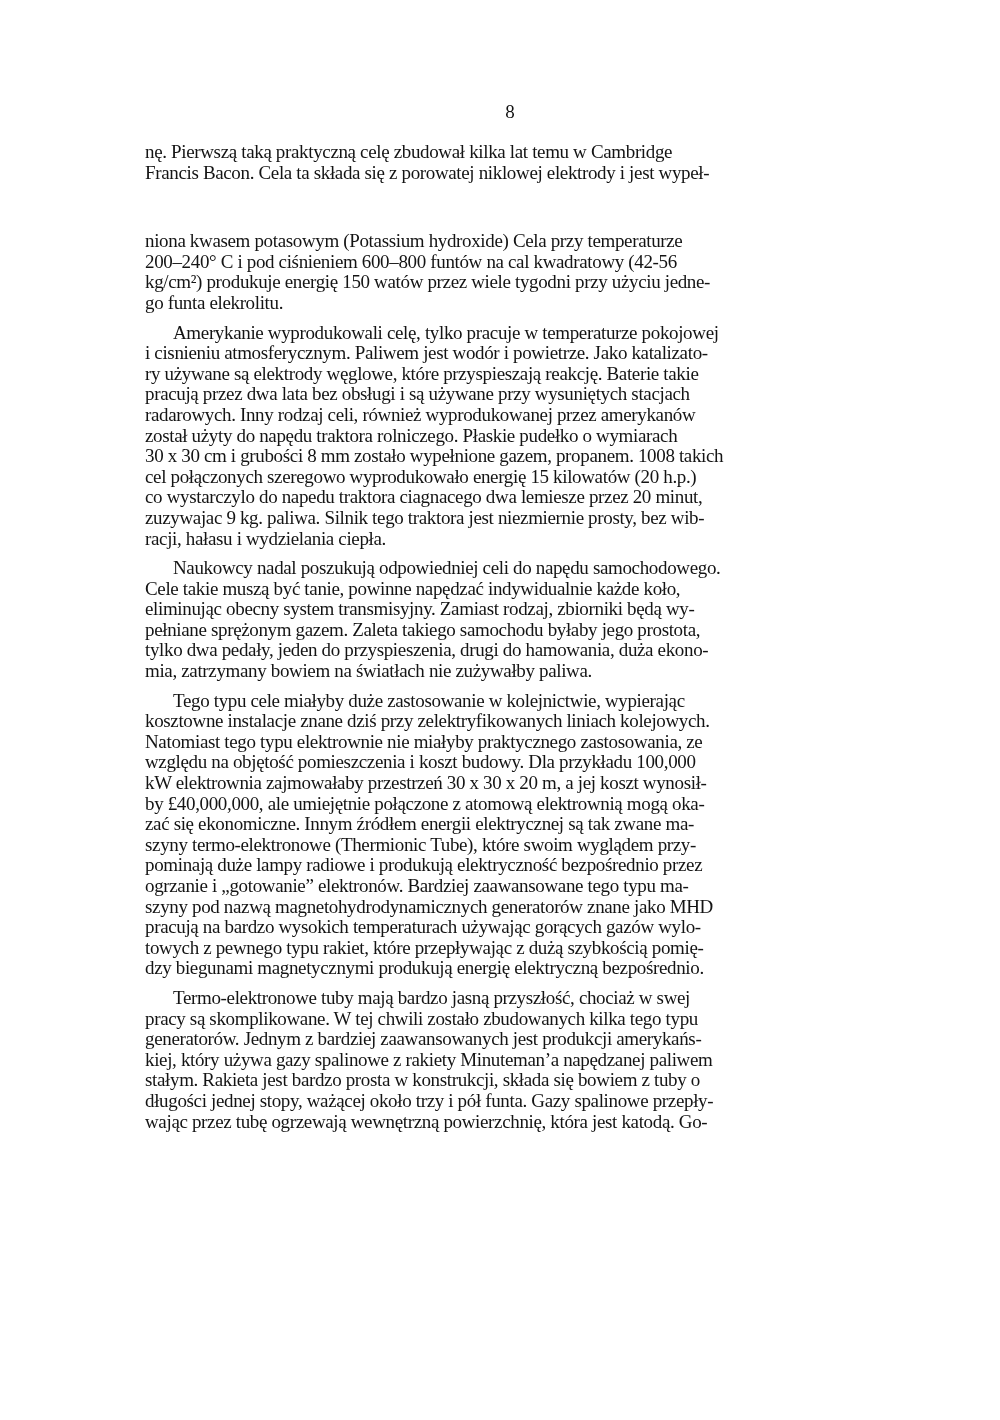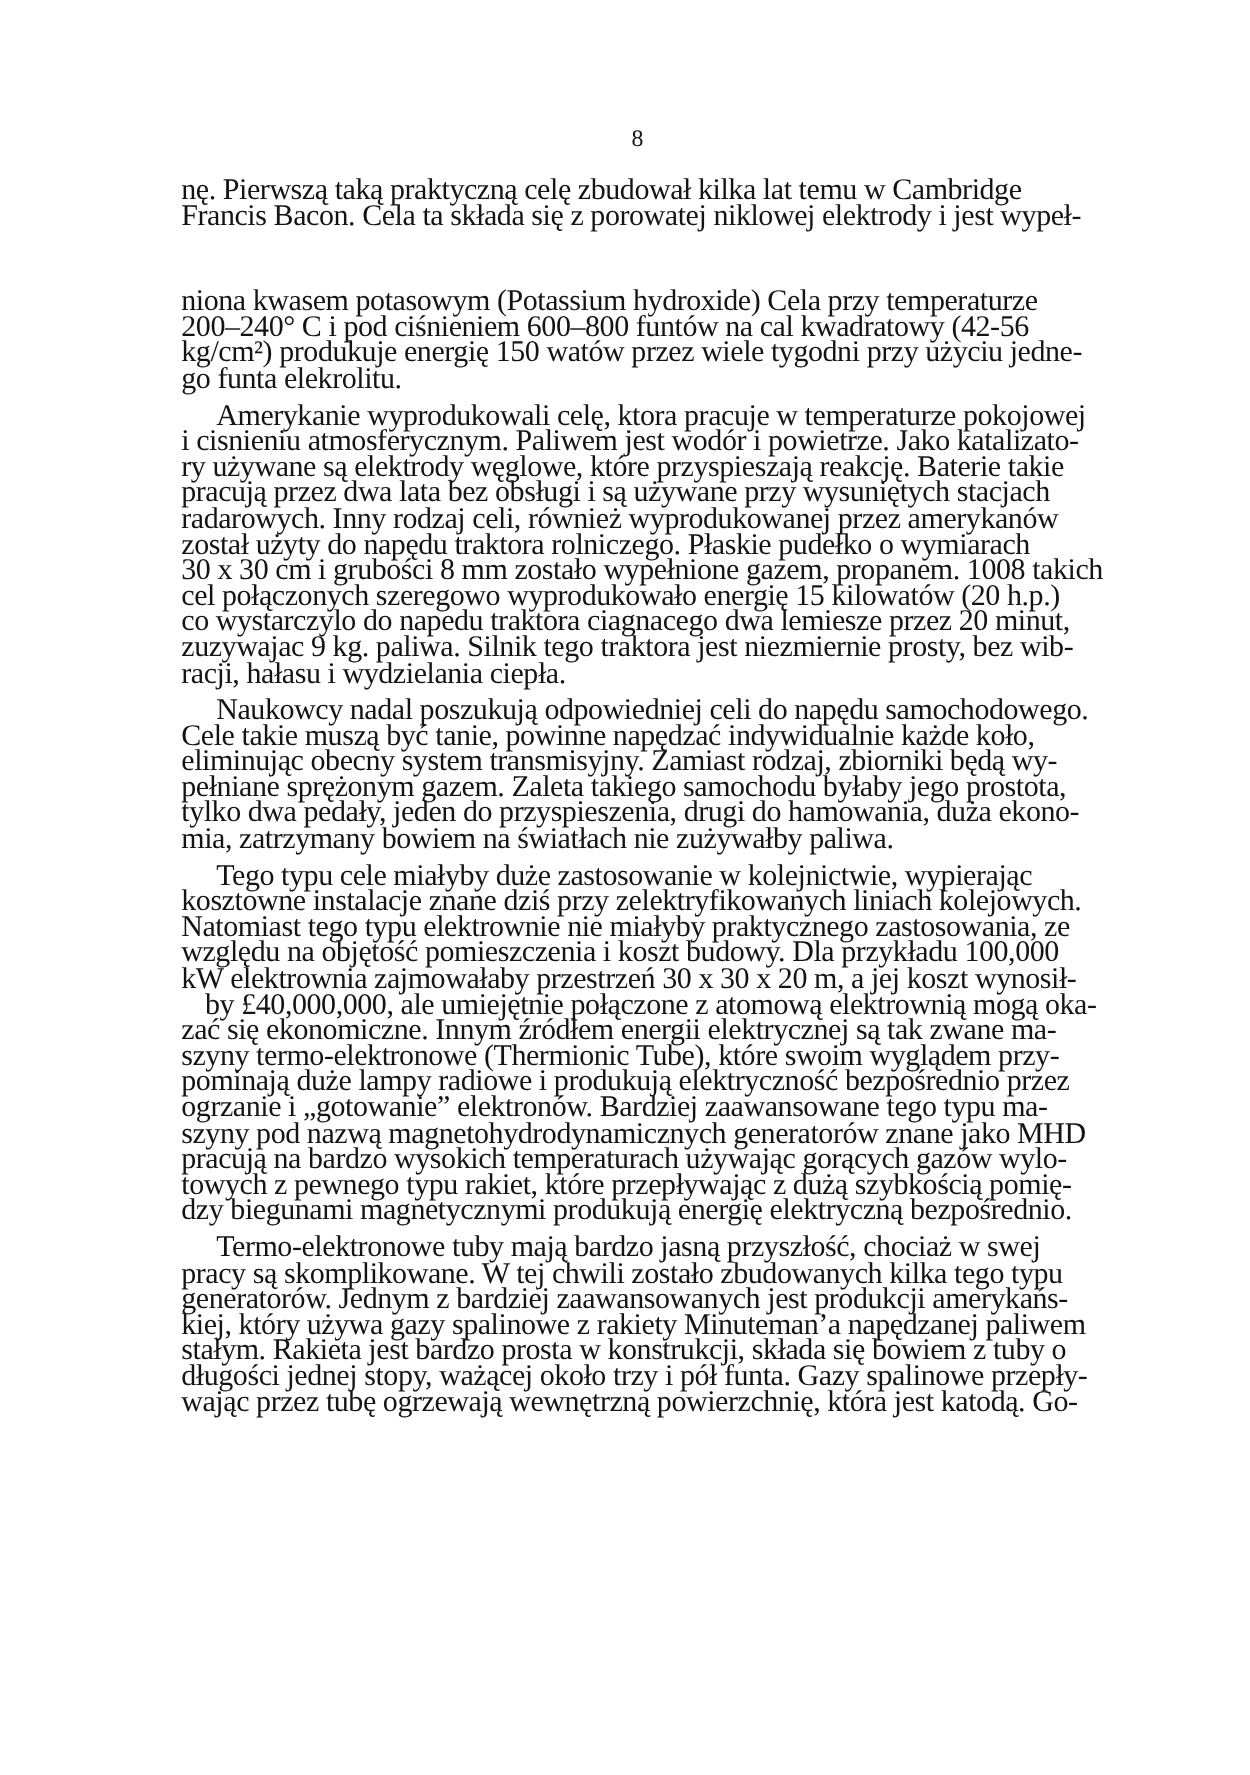--- a/index.html
+++ b/index.html
@@ -11,21 +11,21 @@
   }
   .page-number {
     position: absolute; top: 100px; left: 0; width: 1000px;
     text-align: center; font-size: 19px; line-height: 24px;
     transform: translateX(10px);
   }
   .body-text {
     position: absolute; left: 145px; top: 142px; width: 727px;
   }
   .para {
-    margin: 0; font-size: 24px; line-height: 20.6px;
+    margin: 0; font-size: 19px; line-height: 20.6px;
     text-align: justify; letter-spacing: -0.35px; word-spacing: 0px;
   }
   .para + .para { margin-top: 9px; }
   .line { display: block; text-align: justify; text-align-last: justify; white-space: nowrap; height: 20.6px; }
   .line.last { text-align-last: left; }
   .indent { padding-left: 28px; }
 </style>
 </head>
 <body>
 
@@ -37,21 +37,21 @@
     <div class="para">
       <span class="line" style="word-spacing: 0px; text-align-last: left; text-align: left;">nę. Pierwszą taką praktyczną celę zbudował kilka lat temu w Cambridge</span>
       <span class="line" style="word-spacing: 0px; text-align-last: left; text-align: left;">Francis Bacon. Cela ta składa się z porowatej niklowej elektrody i jest wypeł-</span>
       <span class="line" style="word-spacing: 0px; text-align-last: left; text-align: left; margin-top: 48px;">niona kwasem potasowym (Potassium hydroxide) Cela przy temperaturze</span>
       <span class="line" style="word-spacing: 0px; text-align-last: left; text-align: left;">200–240° C i pod ciśnieniem 600–800 funtów na cal kwadratowy (42-56</span>
       <span class="line" style="word-spacing: 0px; text-align-last: left; text-align: left;">kg/cm²) produkuje energię 150 watów przez wiele tygodni przy użyciu jedne-</span>
       <span class="line last">go funta elekrolitu.</span>
     </div>
 
     <div class="para">
-      <span class="line indent" style="word-spacing: 0px; text-align-last: left; text-align: left;">Amerykanie wyprodukowali celę, ktora pracuje w temperaturze pokojowej</span>
+      <span class="line indent" style="word-spacing: 0px; text-align-last: left; text-align: left;">Amerykanie wyprodukowali celę, tylko pracuje w temperaturze pokojowej</span>
       <span class="line" style="word-spacing: 0px; text-align-last: left; text-align: left;">i cisnieniu atmosferycznym. Paliwem jest wodór i powietrze. Jako katalizato-</span>
       <span class="line" style="word-spacing: 0px; text-align-last: left; text-align: left;">ry używane są elektrody węglowe, które przyspieszają reakcję. Baterie takie</span>
       <span class="line" style="word-spacing: 0px; text-align-last: left; text-align: left;">pracują przez dwa lata bez obsługi i są używane przy wysuniętych stacjach</span>
       <span class="line" style="word-spacing: 0px; text-align-last: left; text-align: left;">radarowych. Inny rodzaj celi, również wyprodukowanej przez amerykanów</span>
       <span class="line" style="word-spacing: 0px; text-align-last: left; text-align: left;">został użyty do napędu traktora rolniczego. Płaskie pudełko o wymiarach</span>
       <span class="line" style="word-spacing: 0px; text-align-last: left; text-align: left;">30 x 30 cm i grubości 8 mm zostało wypełnione gazem, propanem. 1008 takich</span>
       <span class="line" style="word-spacing: 0px; text-align-last: left; text-align: left;">cel połączonych szeregowo wyprodukowało energię 15 kilowatów (20 h.p.)</span>
       <span class="line" style="word-spacing: 0px; text-align-last: left; text-align: left;">co wystarczylo do napedu traktora ciagnacego dwa lemiesze przez 20 minut,</span>
       <span class="line" style="word-spacing: 0px; text-align-last: left; text-align: left;">zuzywajac 9 kg. paliwa. Silnik tego traktora jest niezmiernie prosty, bez wib-</span>
       <span class="line last">racji, hałasu i wydzielania ciepła.</span>
@@ -65,21 +65,21 @@
       <span class="line" style="word-spacing: 0px; text-align-last: left; text-align: left;">tylko dwa pedały, jeden do przyspieszenia, drugi do hamowania, duża ekono-</span>
       <span class="line last">mia, zatrzymany bowiem na światłach nie zużywałby paliwa.</span>
     </div>
 
     <div class="para">
       <span class="line indent" style="word-spacing: 0px; text-align-last: left; text-align: left;">Tego typu cele miałyby duże zastosowanie w kolejnictwie, wypierając</span>
       <span class="line" style="word-spacing: 0px; text-align-last: left; text-align: left;">kosztowne instalacje znane dziś przy zelektryfikowanych liniach kolejowych.</span>
       <span class="line" style="word-spacing: 0px; text-align-last: left; text-align: left;">Natomiast tego typu elektrownie nie miałyby praktycznego zastosowania, ze</span>
       <span class="line" style="word-spacing: 0px; text-align-last: left; text-align: center;">względu na objętość pomieszczenia i koszt budowy. Dla przykładu 100,000</span>
       <span class="line" style="word-spacing: 0px; text-align-last: left; text-align: left;">kW elektrownia zajmowałaby przestrzeń 30 x 30 x 20 m, a jej koszt wynosił-</span>
-      <span class="line" style="word-spacing: 0px; text-align-last: left; text-align: left; margin-left: 19px;">by £40,000,000, ale umiejętnie połączone z atomową elektrownią mogą oka-</span>
+      <span class="line" style="word-spacing: 0px; text-align-last: left; text-align: left;">by £40,000,000, ale umiejętnie połączone z atomową elektrownią mogą oka-</span>
       <span class="line" style="word-spacing: 0px; text-align-last: left; text-align: left;">zać się ekonomiczne. Innym źródłem energii elektrycznej są tak zwane ma-</span>
       <span class="line" style="word-spacing: 0px; text-align-last: left; text-align: left;">szyny termo-elektronowe (Thermionic Tube), które swoim wyglądem przy-</span>
       <span class="line" style="word-spacing: 0px; text-align-last: left; text-align: left;">pominają duże lampy radiowe i produkują elektryczność bezpośrednio przez</span>
       <span class="line" style="word-spacing: 0px; text-align-last: left; text-align: left;">ogrzanie i „gotowanie” elektronów. Bardziej zaawansowane tego typu ma-</span>
       <span class="line" style="word-spacing: 0px; text-align-last: left; text-align: right;">szyny pod nazwą magnetohydrodynamicznych generatorów znane jako MHD</span>
       <span class="line" style="word-spacing: 0px; text-align-last: left; text-align: left;">pracują na bardzo wysokich temperaturach używając gorących gazów wylo-</span>
       <span class="line" style="word-spacing: 0px; text-align-last: left; text-align: left;">towych z pewnego typu rakiet, które przepływając z dużą szybkością pomię-</span>
       <span class="line" style="word-spacing: 0px; text-align-last: left; text-align: left;">dzy biegunami magnetycznymi produkują energię elektryczną bezpośrednio.</span>
     </div>
 

